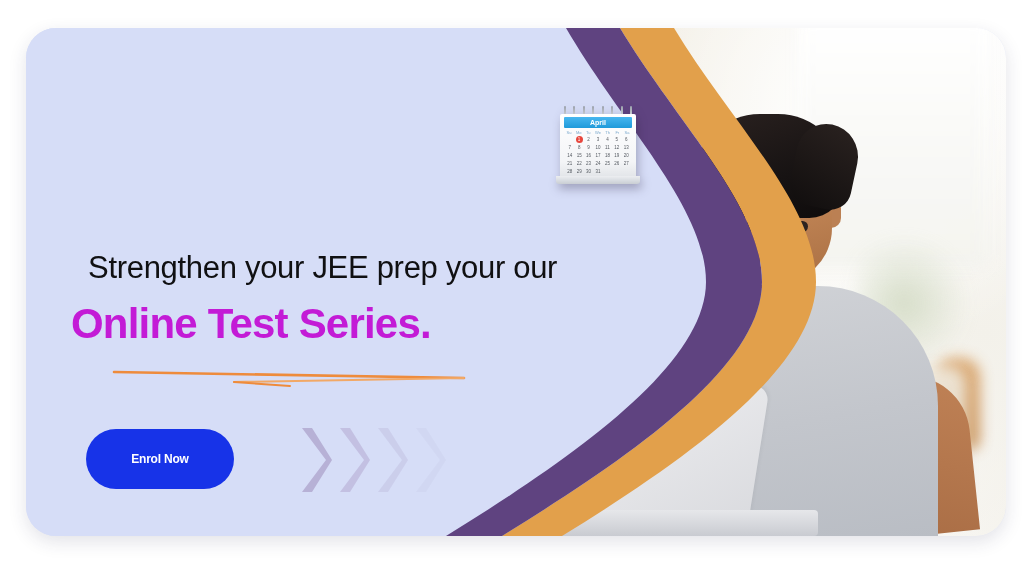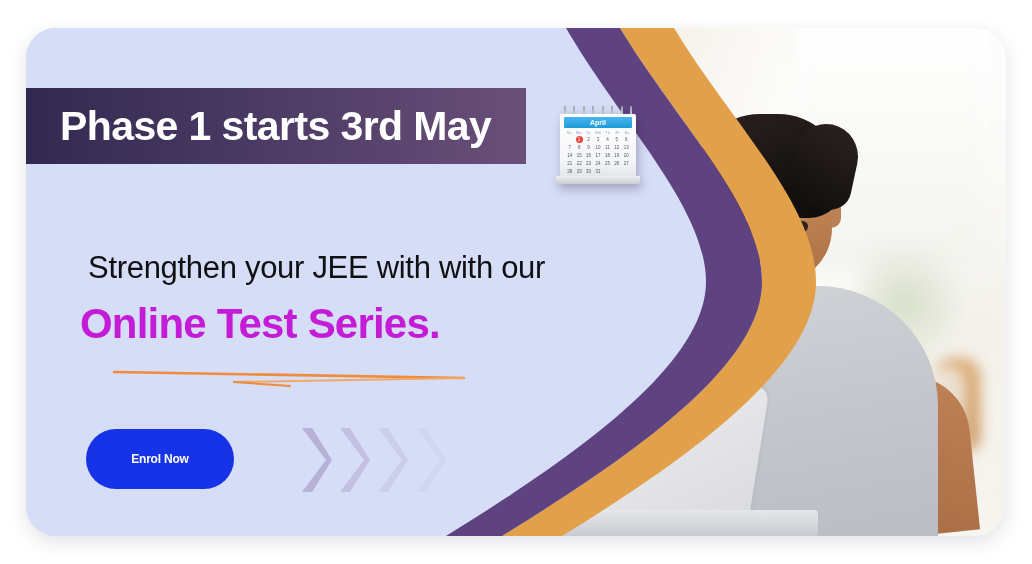--- a/index.html
+++ b/index.html
@@ -232,21 +232,21 @@
     position: absolute;
     left: 62px;
     top: 222px;
     font-size: 31px;
     color: #101012;
     letter-spacing: -0.3px;
     white-space: nowrap;
   }
   .headline-main {
     position: absolute;
-    left: 54px;
+    left: 45px;
     top: 272px;
     font-size: 42px;
     font-weight: bold;
     color: #c31bd6;
     letter-spacing: -0.8px;
     white-space: nowrap;
   }
 
   .underline-swoosh {
     position: absolute;
@@ -329,23 +329,20 @@
 
       <path d="M0,0 L560,0 C612,86 700,168 700,250 C700,332 586,430 470,508 L0,508 Z" fill="#d6ddf7"></path>
 
       <path d="M648,0 C706,96 790,176 790,254 C790,340 660,432 536,508 L476,508
                C606,428 736,338 736,254 C736,178 652,96 594,0 Z" fill="#e2a04b"></path>
 
       <path d="M594,0 C652,96 736,178 736,254 C736,338 606,428 476,508 L420,508
                C550,428 680,336 680,254 C680,180 596,96 540,0 Z" fill="#5f4380"></path>
     </svg>
 
-    <div class="phase-banner">
-      <span class="phase-text">Phase 1 starts 3rd May</span>
-    </div>
 
     <div class="calendar">
       <div class="cal-rings">
         <div class="cal-ring"></div>
           <div class="cal-ring"></div>
           <div class="cal-ring"></div>
         <div class="cal-ring"></div>
           <div class="cal-ring"></div>
           <div class="cal-ring"></div>
         <div class="cal-ring"></div>
@@ -393,21 +390,21 @@
             <span>27</span>
             <span>28</span>
             <span>29</span>
             <span>30</span>
             <span>31</span>
           </div>
       </div>
       <div class="cal-foot"></div>
     </div>
 
-    <div class="headline-sub">Strengthen your JEE with with our</div>
+    <div class="headline-sub">Strengthen your JEE prep your our</div>
     <div class="headline-main">Online Test Series.</div>
 
     <svg class="underline-swoosh" viewBox="0 0 360 32">
       <path d="M2,14 L352,20" stroke="#ee8b3c" stroke-width="2.6" fill="none" stroke-linecap="round"></path>
       <path d="M352,20 L122,24" stroke="#f2a866" stroke-width="2" fill="none" stroke-linecap="round"></path>
       <path d="M122,24 L178,28" stroke="#ee8b3c" stroke-width="2" fill="none" stroke-linecap="round"></path>
     </svg>
 
     <button class="cta-button">Enrol Now</button>
 

